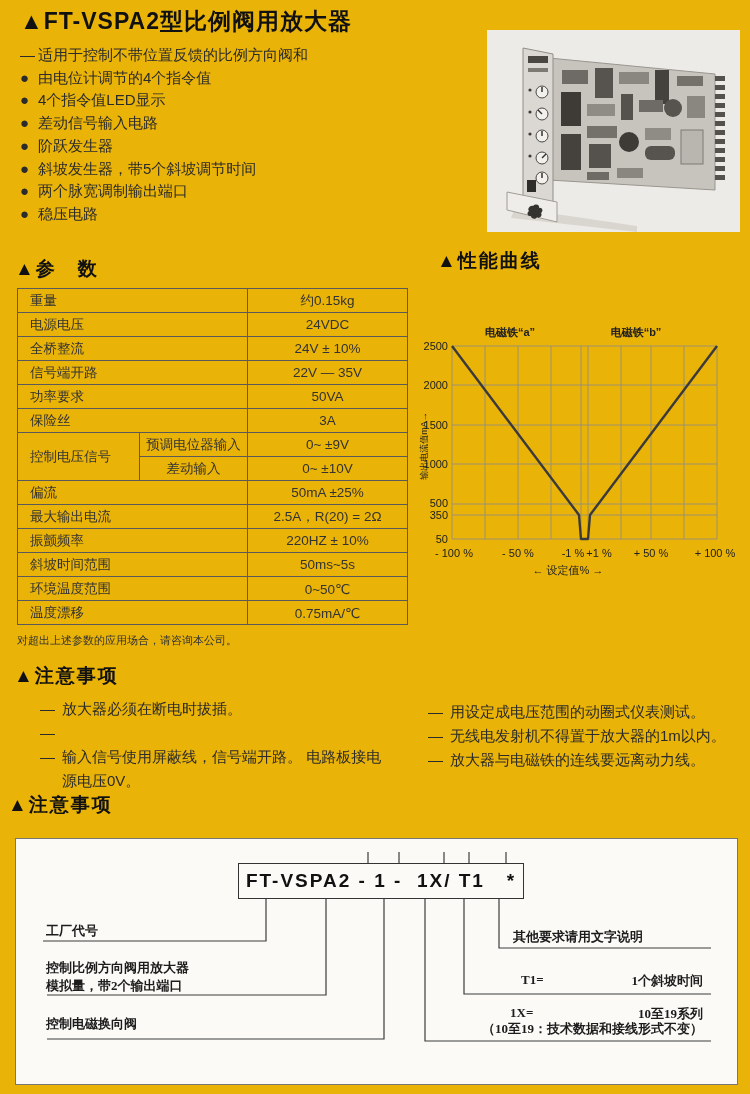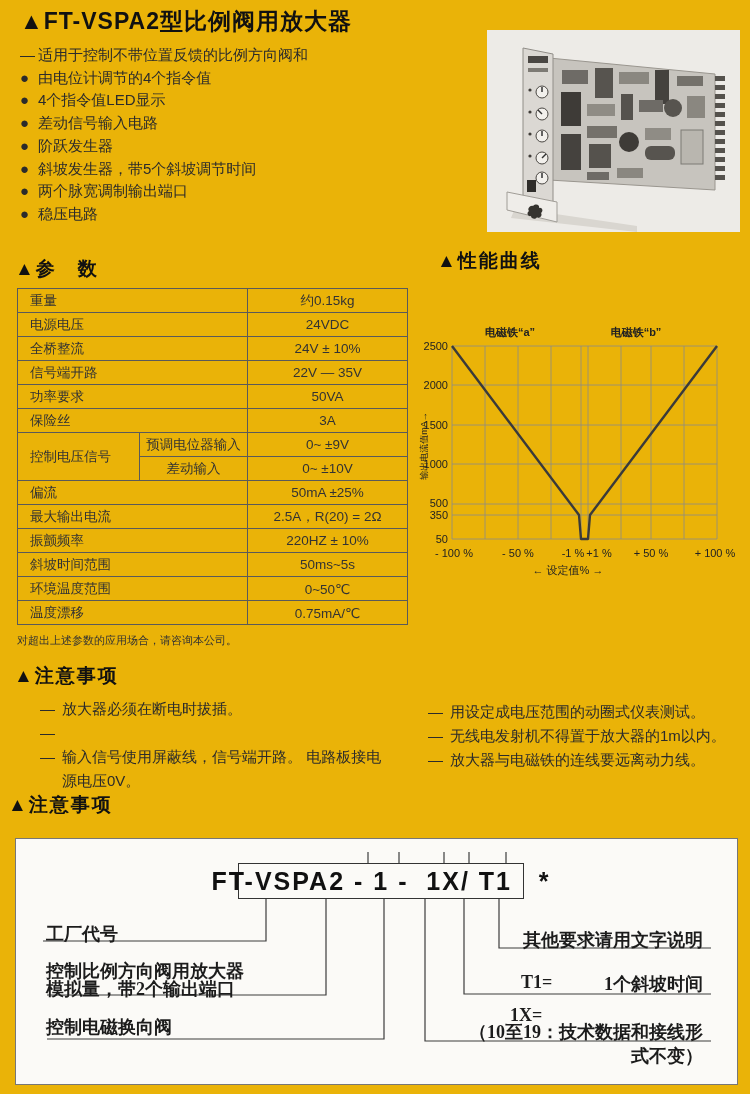--- a/index.html
+++ b/index.html
@@ -31,24 +31,24 @@
   table.params td.val { text-align:center; }
   .footnote { font-size:11px; color:#333; }
 
   
   .note-col { font-size:15px; color:#2b2b2b; }
   .note-item { display:flex; line-height:24px; }
   .note-item .b { flex:0 0 22px; }
 
   
   .sel-box { left:15px; top:838px; width:723px; height:247px; border:1px solid #777; background:#fbfaf7; }
-  .sel-label { position:absolute; font-size:18px; font-weight:bold; color:#1c1c1c; font-family:"Liberation Serif","DejaVu Serif",serif; }
+  .sel-label { position:absolute; font-size:13px; font-weight:bold; color:#1c1c1c; font-family:"Liberation Serif","DejaVu Serif",serif; }
   .model-code { position:absolute; left:222px; top:24px; width:286px; height:36px;
     border:1.5px solid #333; display:flex; align-items:center; justify-content:center;
-    font-size:25px; font-weight:bold; letter-spacing:2px; white-space:pre; color:#111; }
+    font-size:19px; font-weight:bold; letter-spacing:2px; white-space:pre; color:#111; }
   svg text { font-family:"Liberation Sans","DejaVu Sans",sans-serif; }
 </style>
 </head>
 <body>
 
 <div id="page">
 
   <div class="abs doc-title">▲FT-VSPA2型比例阀用放大器</div>
 
   <div class="abs features">
@@ -345,20 +345,21 @@
       </g>
     </svg>
 
     <div class="model-code">FT-VSPA2 - 1 -  1X/ T1   *</div>
 
     <div class="sel-label" style="left:30px; top:83px;">工厂代号</div>
     <div class="sel-label" style="left:30px; top:120px;">控制比例方向阀用放大器</div>
     <div class="sel-label" style="left:30px; top:138px;">模拟量，带2个输出端口</div>
     <div class="sel-label" style="left:30px; top:176px;">控制电磁换向阀</div>
 
-    <div class="sel-label" style="left:437px; top:89px; width:250px; text-align:right;">其他要求请用文字说明</div>
+    <div class="sel-label" style="left:437px; top:89px; width:250px; text-align:center;">其他要求请用文字说明</div>
     <div class="sel-label" style="left:505px; top:133px;">T1=</div>
     <div class="sel-label" style="left:437px; top:133px; width:250px; text-align:right;">1个斜坡时间</div>
     <div class="sel-label" style="left:494px; top:166px;">1X=</div>
+    <div class="sel-label" style="left:437px; top:166px; width:250px; text-align:right;">10至19系列</div>
     <div class="sel-label" style="left:437px; top:181px; width:250px; text-align:right;">（10至19：技术数据和接线形式不变）</div>
   </div>
 
 </div>
 
 </body></html>

